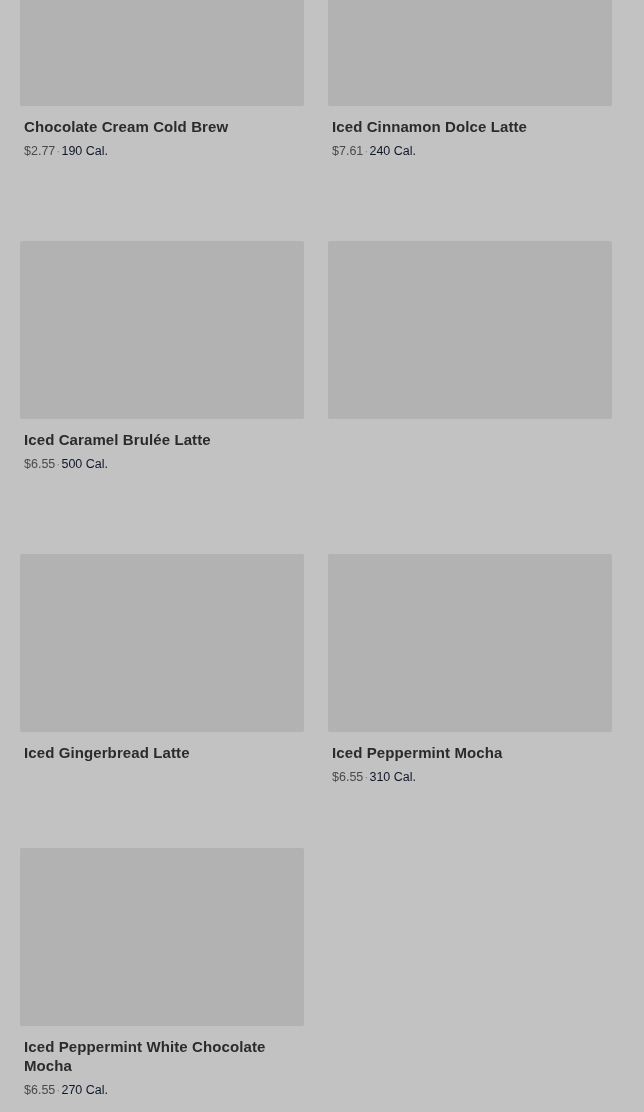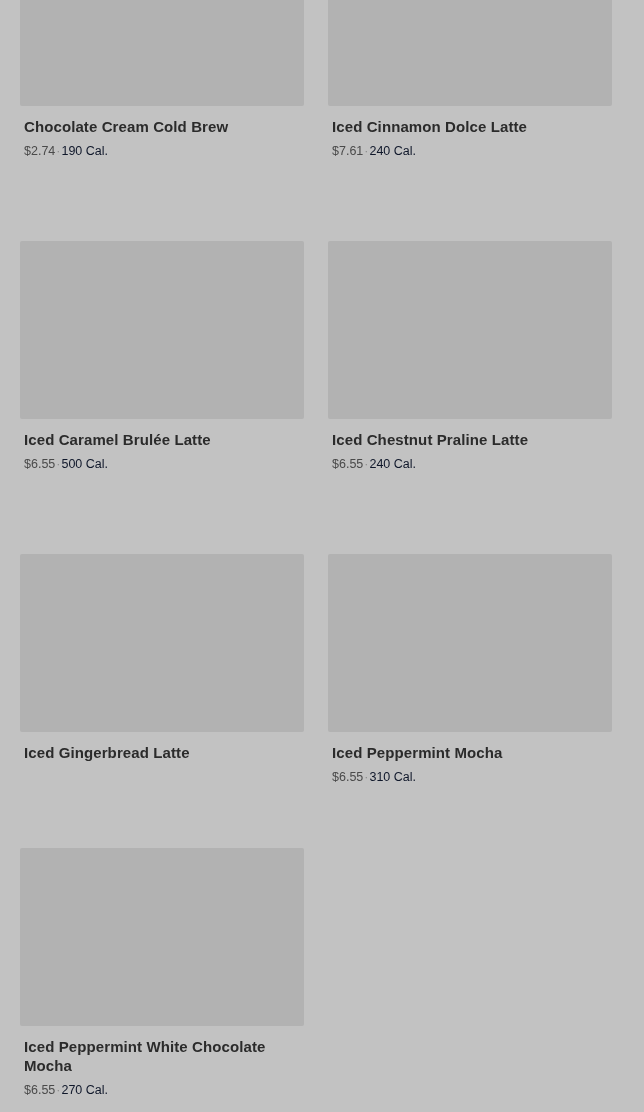--- a/index.html
+++ b/index.html
@@ -96,21 +96,21 @@
 
 <div class="menu-page">
 
   <div class="product-grid">
 
     <div class="product-card row-first">
       <div class="product-image"></div>
       <div class="product-info">
         <div class="product-title">Chocolate Cream Cold Brew</div>
         <div class="product-meta">
-          <span>$2.74</span><span class="sep">·</span><span class="calories">190 Cal.</span>
+          <span>$2.77</span><span class="sep">·</span><span class="calories">190 Cal.</span>
         </div>
       </div>
     </div>
 
     <div class="product-card row-first">
       <div class="product-image"></div>
       <div class="product-info">
         <div class="product-title">Iced Cinnamon Dolce Latte</div>
         <div class="product-meta">
           <span>$7.61</span><span class="sep">·</span><span class="calories">240 Cal.</span>
@@ -126,26 +126,20 @@
       <div class="product-info">
         <div class="product-title">Iced Caramel Brulée Latte</div>
         <div class="product-meta">
           <span>$6.55</span><span class="sep">·</span><span class="calories">500 Cal.</span>
         </div>
       </div>
     </div>
 
     <div class="product-card">
       <div class="product-image"></div>
-      <div class="product-info">
-        <div class="product-title">Iced Chestnut Praline Latte</div>
-        <div class="product-meta">
-          <span>$6.55</span><span class="sep">·</span><span class="calories">240 Cal.</span>
-        </div>
-      </div>
     </div>
 
     <div class="card-spacer"></div>
     <div class="card-spacer"></div>
 
     <div class="product-card">
       <div class="product-image"></div>
       <div class="product-info">
         <div class="product-title">Iced Gingerbread Latte</div>
       </div>

